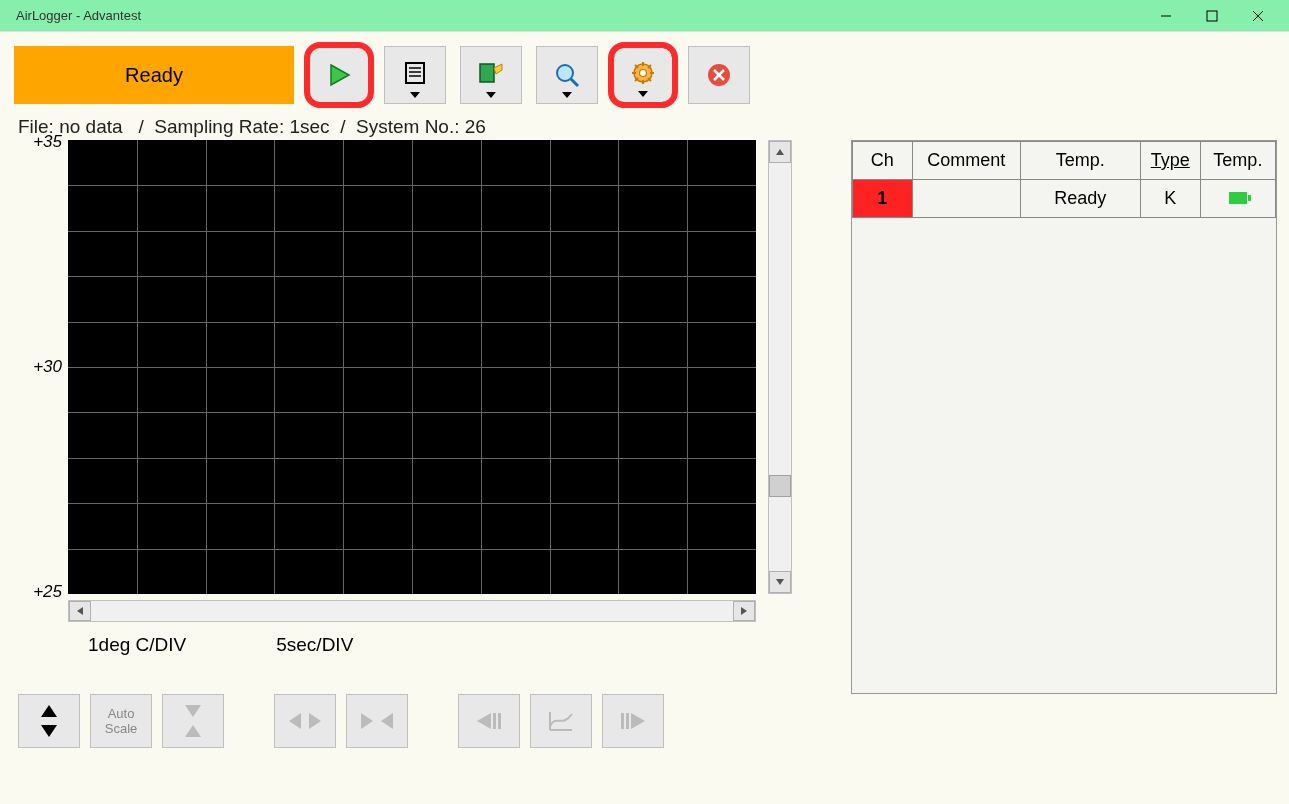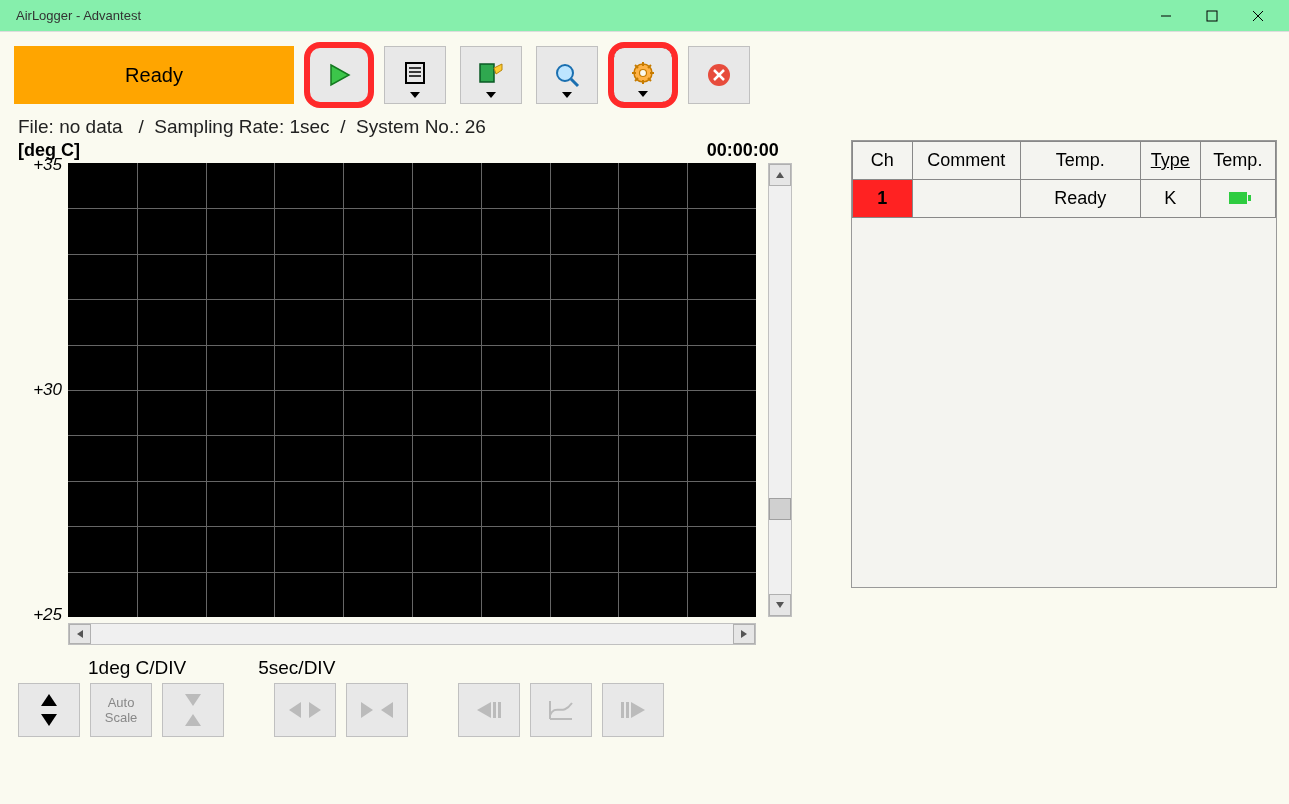--- a/index.html
+++ b/index.html
@@ -157,21 +157,21 @@
   }
   .hscroll .arrow-left, .hscroll .arrow-right {
     width:22px; height:100%;
     background:#e6e6e6; border:1px solid #b0b0b0;
     display:flex; align-items:center; justify-content:center;
   }
   .div-labels {
     display: flex;
     font-size: 19px;
     padding: 12px 0 4px 70px;
-    gap: 72px;
+    gap: 90px;
   }
   .bottom-controls {
     display: flex;
     padding: 0 0 0 18px;
     gap: 10px;
   }
   .ctrl-btn {
     width: 62px;
     height: 54px;
     background: #e8e8e8;
@@ -183,21 +183,21 @@
     text-align: center;
     color: #888;
   }
   .ctrl-btn.active { color: #000; }
   .group-gap { width: 30px; }
   .side-panel {
     margin-left: 18px;
     width: 430px;
     border: 1px solid #999;
     background: #f4f4f0;
-    height: 448px;
+    height: 554px;
   }
   .side-table { width: 100%; border-collapse: collapse; }
   .side-table th, .side-table td {
     border: 1px solid #888;
     text-align: center;
     font-size: 18px;
     height: 38px;
     background: #f4f4f0;
   }
   .side-table th { font-weight: normal; }
@@ -314,24 +314,20 @@
   &nbsp;&nbsp;/&nbsp;
   <span>Sampling Rate:</span>
   <span>1sec</span>
   &nbsp;/&nbsp;
   <span>System No.:</span>
   <span>26</span>
 </div>
 
 <div class="content">
   <div class="chart-area">
-    <div class="chart-header">
-      <span>[deg C]</span>
-      <span style="margin-right:52px;">00:00:00</span>
-    </div>
     <div class="chart-row">
       <div class="y-axis">
         <span style="top:-8px;">+35</span>
         <span>+30</span>
         <span style="top:8px;">+25</span>
       </div>
       <div class="plot" id="plot">
           <div class="grid-line-v" style="left: 68.8px;"></div>
           <div class="grid-line-h" style="top: 45.4px;"></div>
           <div class="grid-line-v" style="left: 137.6px;"></div>

